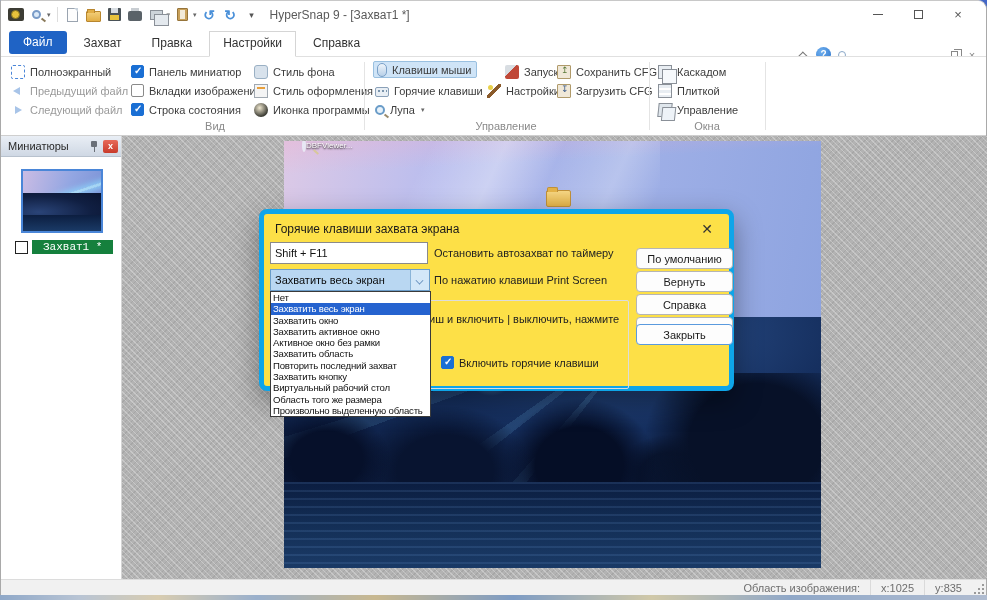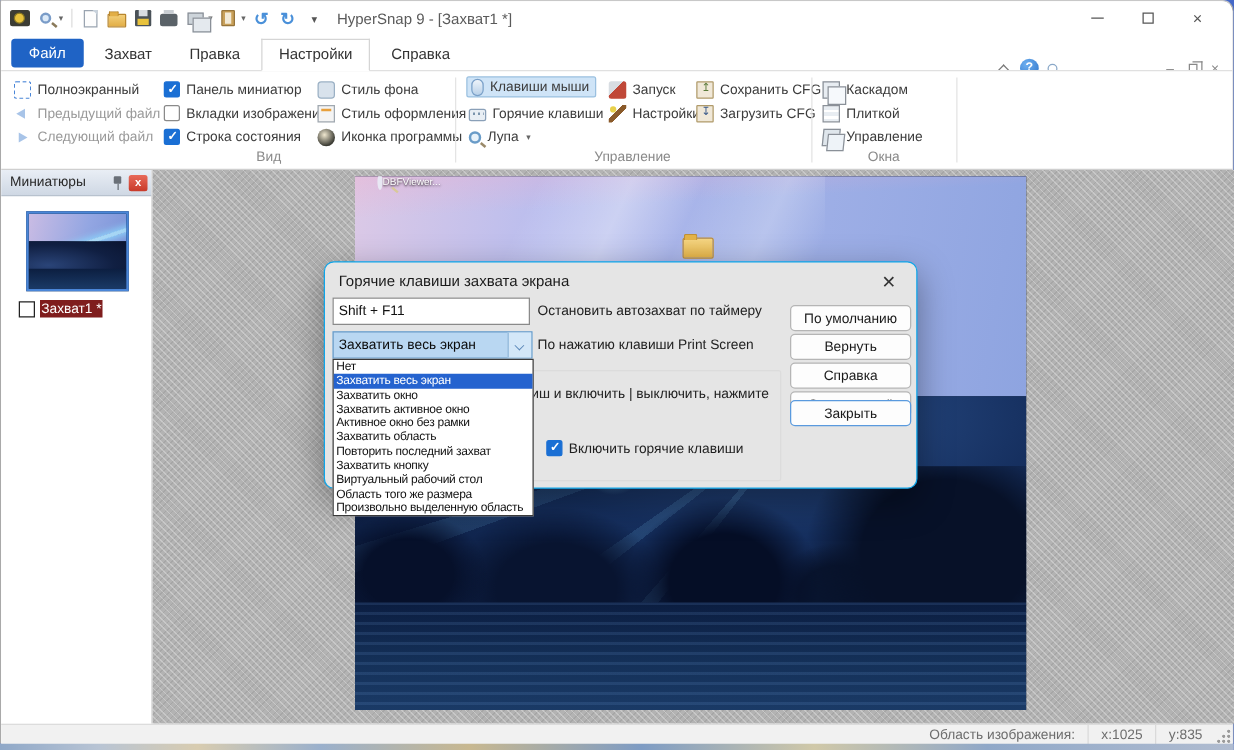--- a/index.html
+++ b/index.html
@@ -115,21 +115,21 @@
   .pin::after { content:""; position:absolute; left:4.5px; top:7px; width:1.5px; height:5px; background:#6a7078; }
   .sb-close { width:15px; height:13px; background:linear-gradient(#e86a5a,#c83a2a); border-radius:2px; color:#fff;
     font-size:9px; line-height:13px; text-align:center; font-weight:bold; }
   .thumb { position:absolute; left:20px; top:33px; width:82px; height:64px; border:2px solid #4a86d8; background:#0b1a38; overflow:hidden; }
   .thumb .t-sky { position:absolute; left:0; top:0; width:100%; height:36%; background:linear-gradient(105deg,#cabce4,#93a6e2 60%,#7e95d8); }
   .thumb .t-ray { position:absolute; left:30%; top:30%; width:90%; height:3px; background:rgba(180,240,255,.7); transform:rotate(-18deg); box-shadow:0 0 6px 2px rgba(140,220,255,.8); }
   .thumb .t-trees { position:absolute; left:0; top:36%; width:100%; height:40%; background:radial-gradient(ellipse at 20% 80%,#2a4478 0%,#101f42 60%,#0a1430 100%); }
   .thumb .t-water { position:absolute; left:0; bottom:0; width:100%; height:26%; background:linear-gradient(#0c1e40,#1a3a66); }
   .sb-itemrow { position:absolute; left:14px; top:104px; display:flex; align-items:center; gap:4px; }
   .sb-cb { width:13px; height:13px; border:1.5px solid #222; background:#fff; }
-  .sb-label { background:#7f1d1d; color:#fff; font-size:11px; padding:1px 1px; }
+  .sb-label { background:#15803d; color:#fff; font-size:11px; padding:1px 11px;font-family:Liberation Mono, monospace; }
 
   .canvas { position:absolute; left:121px; top:0; width:866px; height:100%;
     background:#b3b3b3;
     background-image:
       repeating-linear-gradient(45deg, rgba(255,255,255,.28) 0 1px, transparent 1px 4px),
       repeating-linear-gradient(135deg, rgba(0,0,0,.07) 0 1px, transparent 1px 4px); }
 
   
   .shot { position:absolute; left:283px; top:140px; width:537px; height:427px; z-index:1; overflow:hidden; background:#0b1a38; }
   .wp-sky { position:absolute; left:0; top:0; width:100%; height:176px;
@@ -159,21 +159,21 @@
     background:repeating-linear-gradient(180deg, rgba(130,180,245,.18) 0 2px, transparent 2px 8px); opacity:.7; }
   .wp-folder { position:absolute; left:262px; top:49px; width:25px; height:17px;
     background:linear-gradient(#f5d684,#e4b348); border:1px solid #c09038; border-radius:2px; }
   .wp-folder::before { content:""; position:absolute; left:0; top:-4px; width:9px; height:4px; background:#e4b348; border:1px solid #c09038; border-bottom:none; border-radius:2px 2px 0 0; }
   .wp-desk { position:absolute; left:8px; top:0; width:70px; color:#fff; font-size:8px; text-shadow:0 1px 2px #000; }
   .wp-desk .dico { width:14px; height:14px; margin:2px 0 1px 10px; border:2px solid #e8e8f4; border-radius:50%; background:rgba(255,255,255,.25); position:relative; }
   .wp-desk .dico::after { content:""; position:absolute; left:9px; top:10px; width:6px; height:2px; background:#d8c89a; transform:rotate(40deg); }
 
   
   .dialog { position:absolute; left:258px; top:208px; width:475px; height:182px; z-index:10;
-    background:#e5e5e5; border:1px solid #0ea5e9; border-radius:8px; box-shadow:0 10px 28px rgba(0,0,0,.38);
+    background:#fde047; border:5px solid #0ea5e9; border-radius:8px; box-shadow:0 10px 28px rgba(0,0,0,.38);
     font-size:11px; color:#1f1f1f; }
   .dlg-title { position:absolute; left:11px; top:8px; font-size:12px; color:#1a1a1a; }
   .dlg-close { position:absolute; right:13px; top:6px; width:18px; height:18px; color:#333; font-size:14px; text-align:center; line-height:18px; }
   .dlg-input { position:absolute; left:6px; top:28px; width:158px; height:22px; background:#fff;
     border:1px solid #8a8a8a; font-size:11px; color:#111; padding:0 4px; display:flex; align-items:center; }
   .dlg-label { position:absolute; white-space:nowrap; color:#222; }
   .combo { position:absolute; left:6px; top:55px; width:160px; height:22px; background:#b9d7f2;
     border:1px solid #6a9cc8; display:flex; align-items:center; }
   .combo .cval { flex:1; padding:0 4px; color:#0a0a0a; white-space:nowrap; overflow:hidden; }
   .combo .cbtn { width:19px; height:100%; background:#d3e7f8; border-left:1px solid #8ab4d8; position:relative; }
@@ -346,21 +346,21 @@
         </div>
         <div class="rit" style="left:10px;top:25px;">
           <span class="ri ri-kbd"></span>
           <span>Горячие клавиши</span>
         </div>
         <div class="rit" style="left:10px;top:44px;">
           <span class="ri ri-lupe"></span>
           <span>Лупа</span>
           <span class="dd">▾</span>
         </div>
-        <div class="rit" style="left:122px;top:6px;">
+        <div class="rit" style="left:140px;top:6px;">
           <span class="ri ri-run"></span>
           <span>Запуск</span>
         </div>
         <div class="rit" style="left:122px;top:25px;">
           <span class="ri ri-wand"></span>
           <span>Настройки</span>
         </div>
         <div class="rit" style="left:192px;top:6px;">
           <span class="ri ri-cfgS"></span>
           <span>Сохранить CFG</span>

